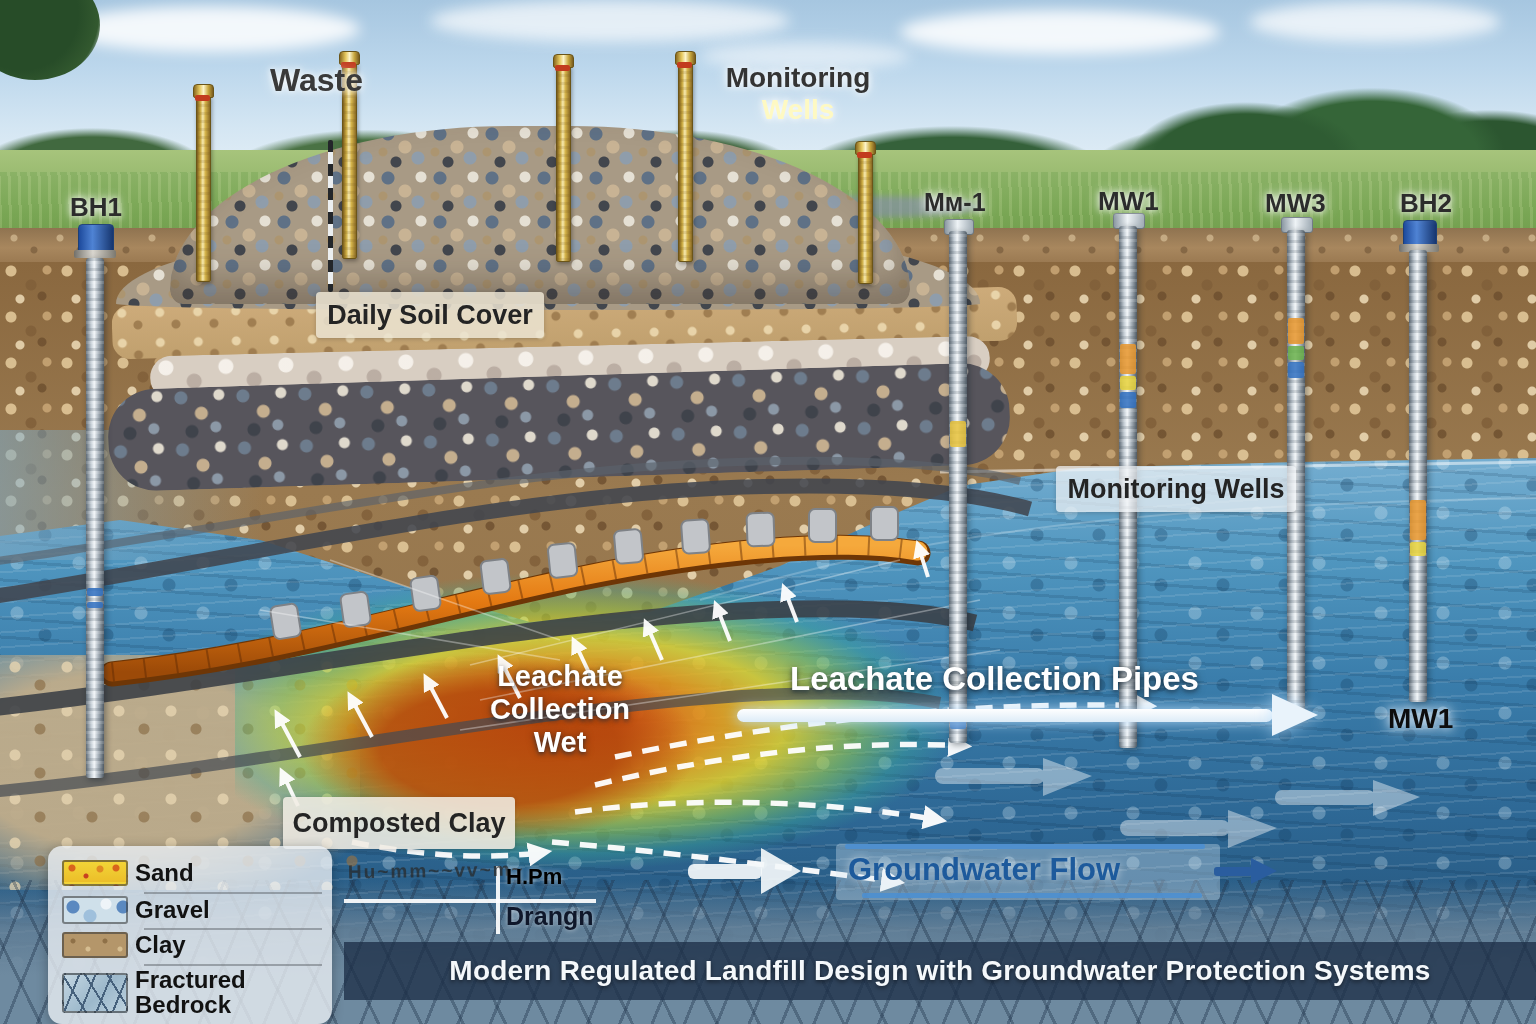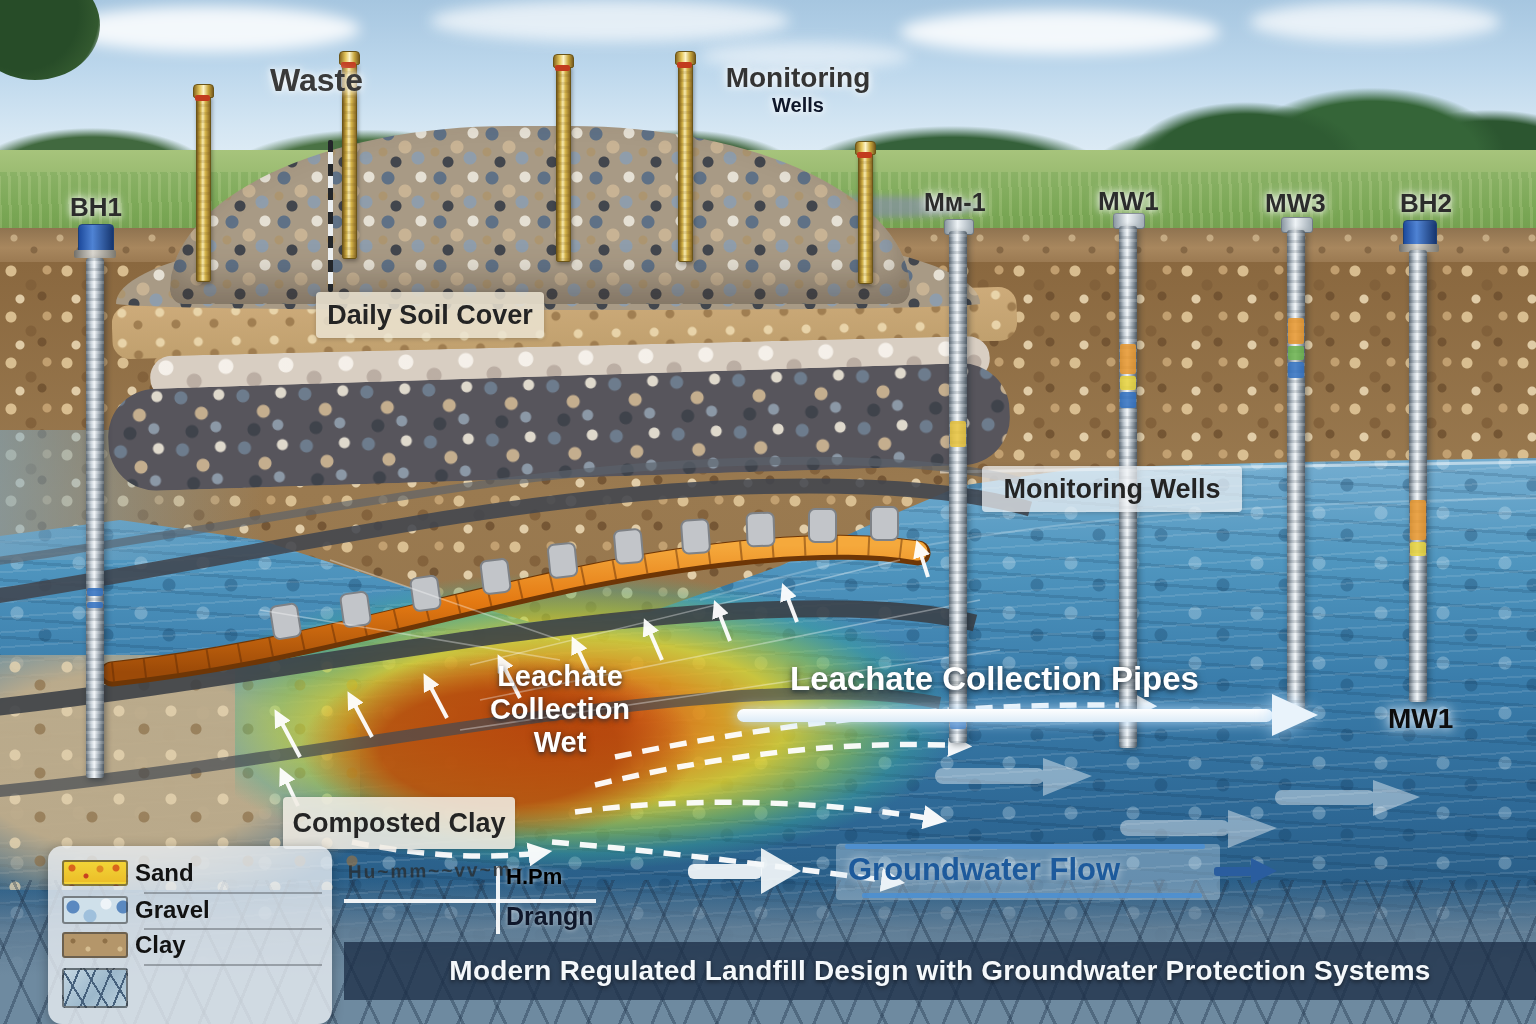--- a/index.html
+++ b/index.html
@@ -348,30 +348,30 @@
   <div class="abs arrow big-arrow"></div>
   <div class="abs wh-arrow"></div>
   <div class="abs gw-strip"></div>
   <div class="abs gw-line" style="left:845px;top:844px;width:360px"></div>
   <div class="abs gw-line" style="left:862px;top:893px;width:340px"></div>
   <div class="abs gw-arrow"></div>
 
   <div class="abs lbl" style="left:270px;top:62px;font-size:32px;color:#3a3a3a">Waste</div>
   <div class="abs" style="left:712px;top:62px;width:172px;text-align:center">
     <div class="lbl" style="font-size:28px;color:#343434">Monitoring</div>
-    <div class="lbl" style="font-size:20px;color:#0f172a">Wells</div>
+    <div class="lbl" style="font-size:28px;color:#fef9c3">Wells</div>
   </div>
   <div class="abs lbl" style="left:70px;top:192px;font-size:26px">BH1</div>
   <div class="abs lbl" style="left:924px;top:188px;font-size:25px">Mм-1</div>
   <div class="abs lbl" style="left:1098px;top:186px;font-size:26px">MW1</div>
   <div class="abs lbl" style="left:1265px;top:188px;font-size:26px">MW3</div>
   <div class="abs lbl" style="left:1400px;top:188px;font-size:26px">BH2</div>
 
   <div class="abs lbl-band" style="left:316px;top:292px;width:228px;height:46px;font-size:27px;background:rgba(235,228,210,.85)">Daily Soil Cover</div>
-  <div class="abs lbl-band" style="left:982px;top:466px;width:260px;height:46px;font-size:27px;background:rgba(240,243,245,.72)">Monitoring Wells</div>
+  <div class="abs lbl-band" style="left:1056px;top:466px;width:240px;height:46px;font-size:27px;background:rgba(240,243,245,.72)">Monitoring Wells</div>
   <div class="abs" style="left:460px;top:660px;width:200px;text-align:center">
     <div class="lbl-white" style="font-size:29px">Leachate</div>
     <div class="lbl-white" style="font-size:29px">Collection</div>
     <div class="lbl-white" style="font-size:29px">Wet</div>
   </div>
   <div class="abs lbl-white" style="left:790px;top:660px;font-size:33px">Leachate Collection Pipes</div>
   <div class="abs lbl-band" style="left:283px;top:797px;width:232px;height:52px;font-size:27px;background:rgba(240,236,226,.88)">Composted Clay</div>
   <div class="abs" style="left:848px;top:852px;font-size:31px;font-weight:700;color:#1d5a9c;white-space:nowrap;text-shadow:0 0 8px rgba(255,255,255,.6)">Groundwater Flow</div>
   <div class="abs lbl" style="left:1388px;top:703px;font-size:28px;color:#0d0d0d;text-shadow:0 0 10px rgba(235,245,255,.95),0 0 18px rgba(235,245,255,.8)">MW1</div>
   <div class="abs" style="left:348px;top:860px;font-size:19px;font-weight:700;color:rgba(40,40,40,.72);letter-spacing:2px;transform:rotate(-1deg);white-space:nowrap">Hu~mm~~vv~m~</div>
@@ -389,20 +389,21 @@
       <div class="txt">Gravel</div>
     </div>
     <div class="sep" style="top:82px"></div>
     <div class="row" style="top:86px">
       <div class="sw sw-clay"></div>
       <div class="txt">Clay</div>
     </div>
     <div class="sep" style="top:118px"></div>
     <div class="row" style="top:122px">
       <div class="sw sw-bedrock"></div>
+      <div class="txt" style="width:150px;white-space:normal">Fractured Bedrock</div>
     </div>
   </div>
 
   <div class="abs title-band">
     <span>Modern Regulated Landfill Design with Groundwater Protection Systems</span>
   </div>
 
 </div>
 
 </body></html>

